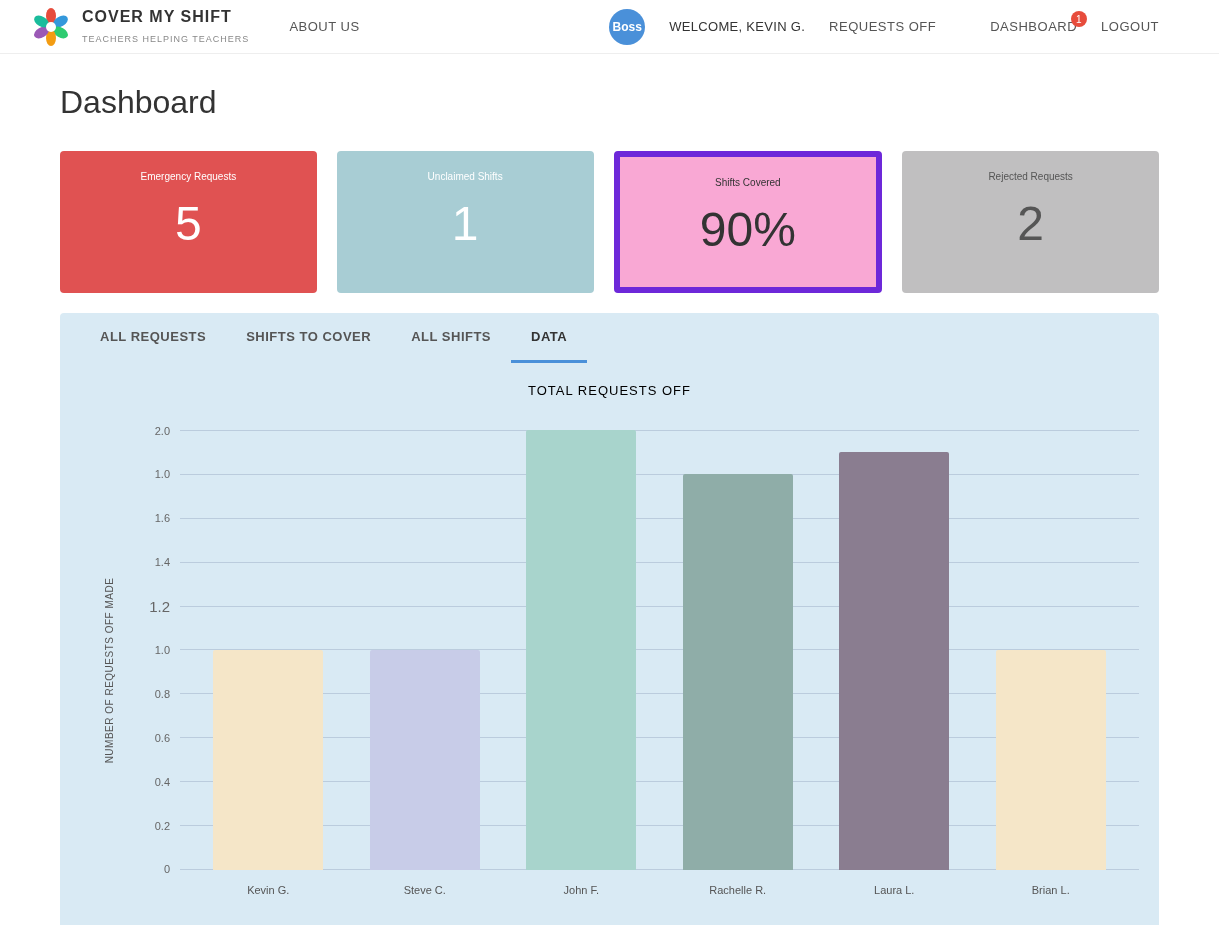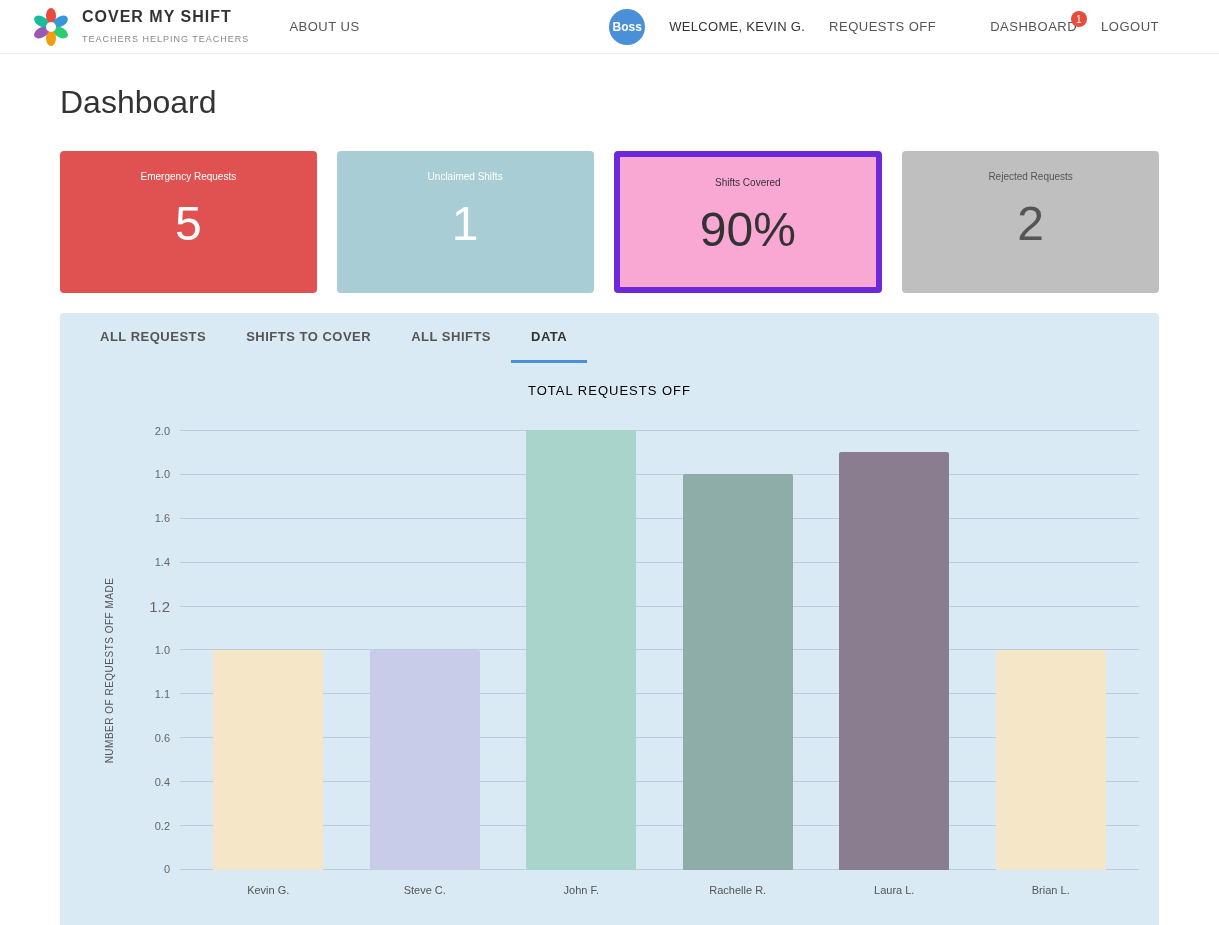--- a/index.html
+++ b/index.html
@@ -283,21 +283,21 @@
   </div>
             <div style="position: relative; display: flex; align-items: center;">
     <span style="position:absolute;left:-36px;font-size:15px;color:#666;width:30px;text-align:right;">1.2</span>
     <div style="flex:1;border-top:1px solid #bcd;margin-left:4px;"></div>
   </div>
             <div style="position: relative; display: flex; align-items: center;">
     <span style="position:absolute;left:-36px;font-size:11px;color:#666;width:30px;text-align:right;">1.0</span>
     <div style="flex:1;border-top:1px solid #bcd;margin-left:4px;"></div>
   </div>
             <div style="position: relative; display: flex; align-items: center;">
-    <span style="position:absolute;left:-36px;font-size:11px;color:#666;width:30px;text-align:right;">1.1</span>
+    <span style="position:absolute;left:-36px;font-size:11px;color:#666;width:30px;text-align:right;">0.8</span>
     <div style="flex:1;border-top:1px solid #bcd;margin-left:4px;"></div>
   </div>
             <div style="position: relative; display: flex; align-items: center;">
     <span style="position:absolute;left:-36px;font-size:11px;color:#666;width:30px;text-align:right;">0.6</span>
     <div style="flex:1;border-top:1px solid #bcd;margin-left:4px;"></div>
   </div>
             <div style="position: relative; display: flex; align-items: center;">
     <span style="position:absolute;left:-36px;font-size:11px;color:#666;width:30px;text-align:right;">0.4</span>
     <div style="flex:1;border-top:1px solid #bcd;margin-left:4px;"></div>
   </div>

